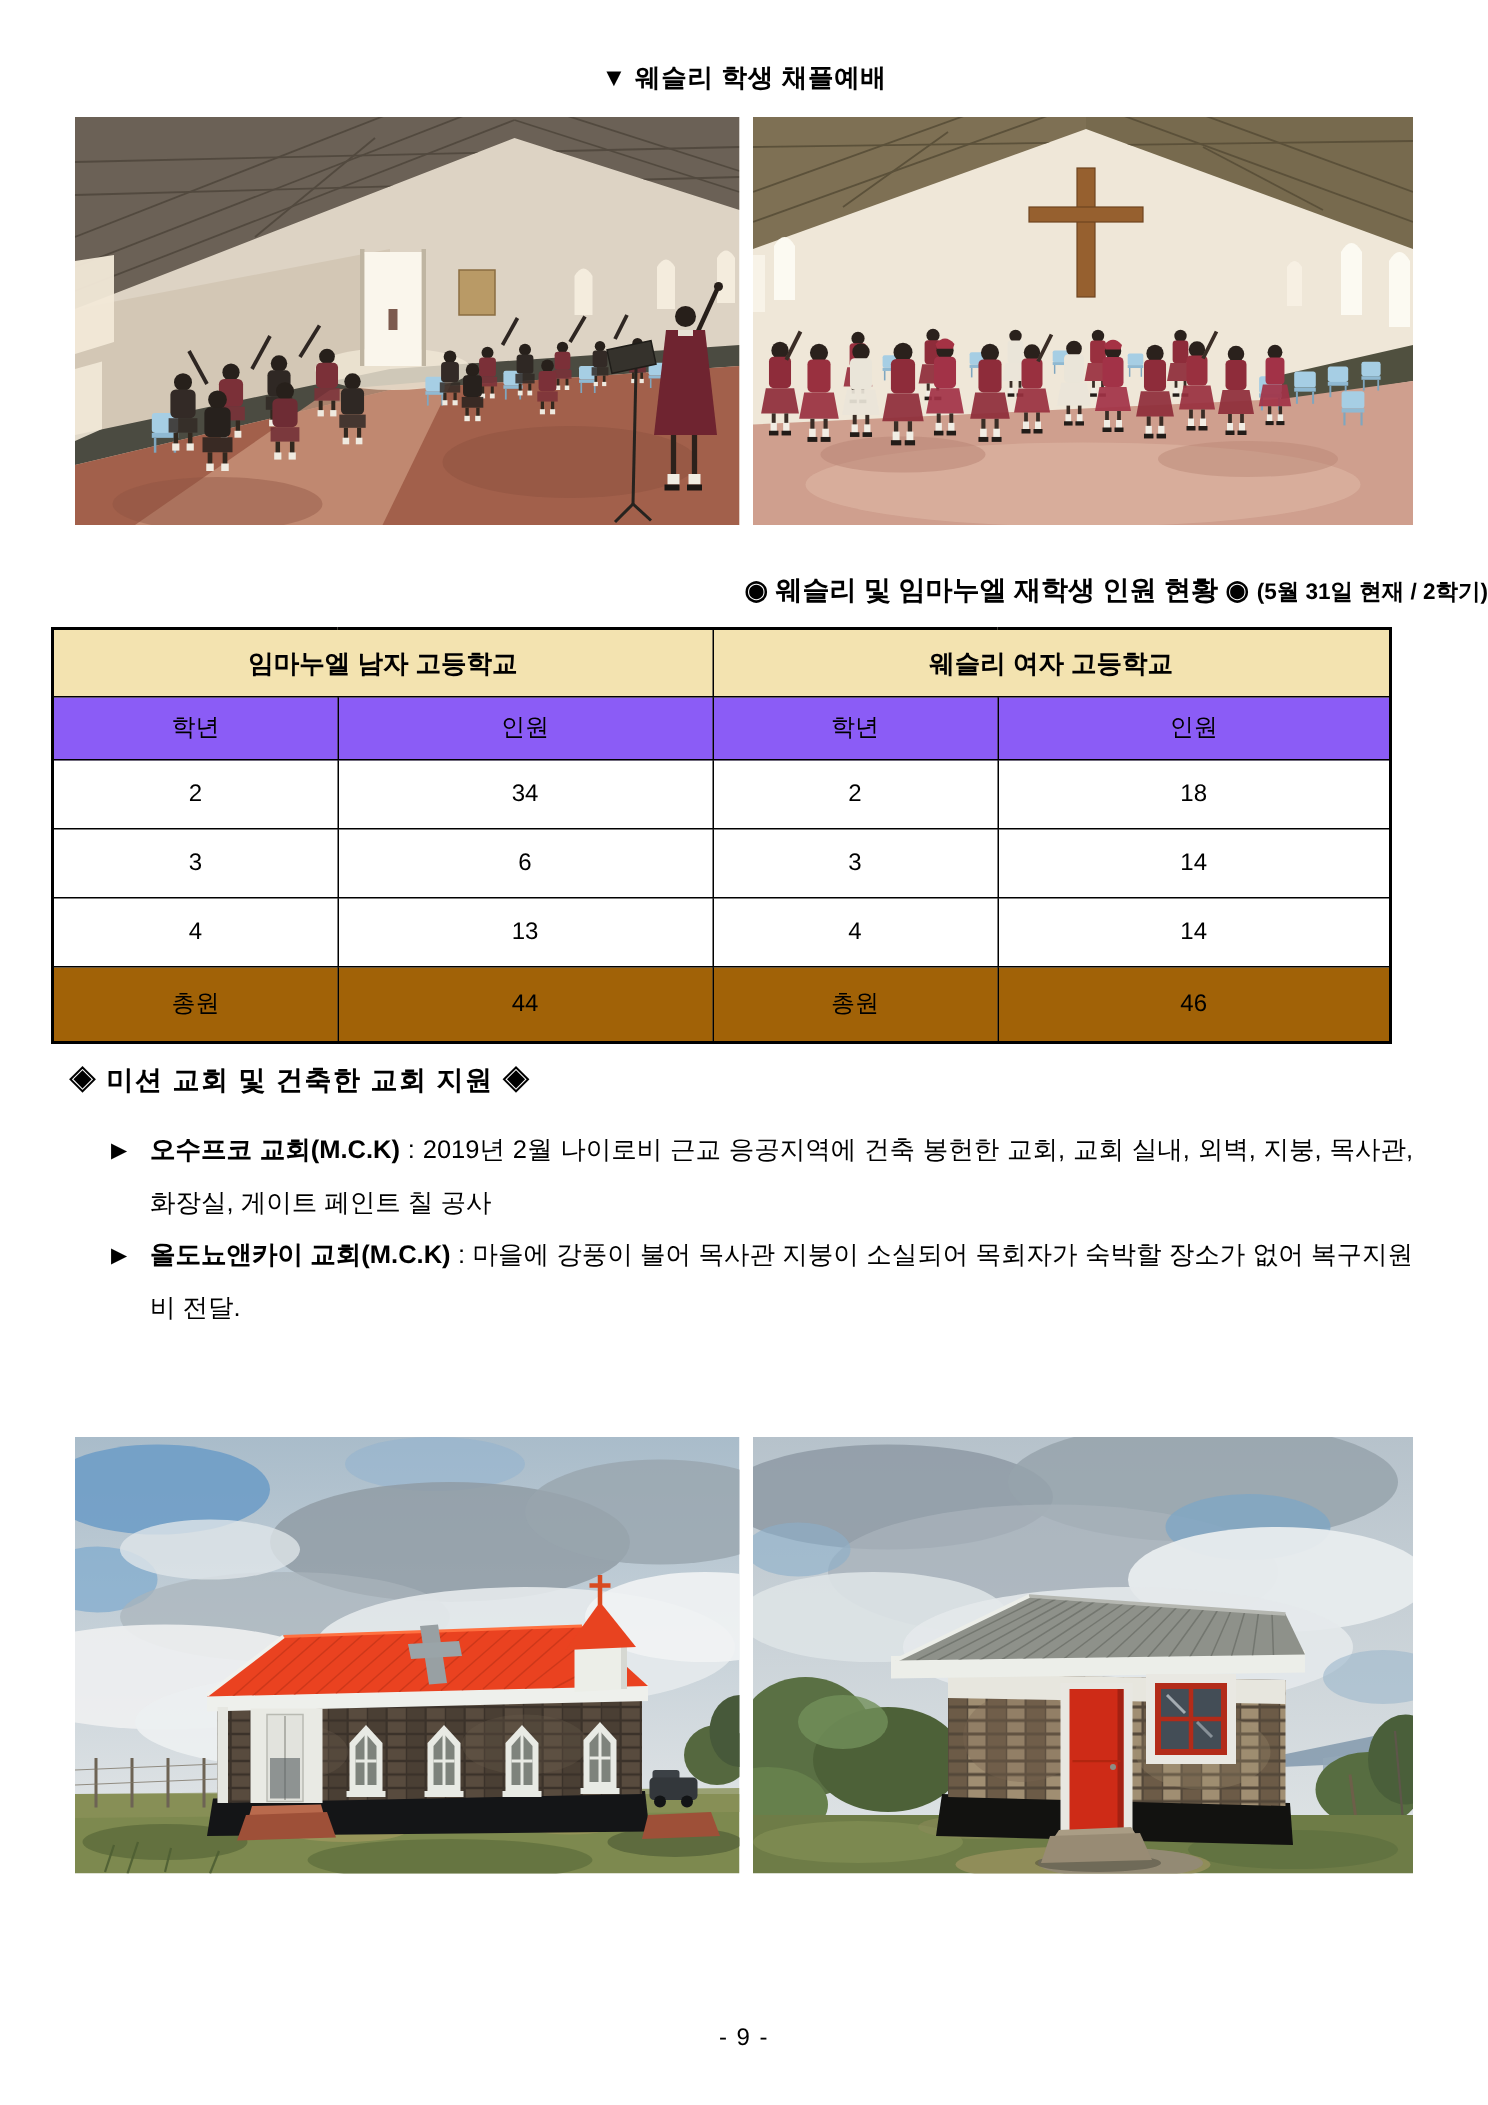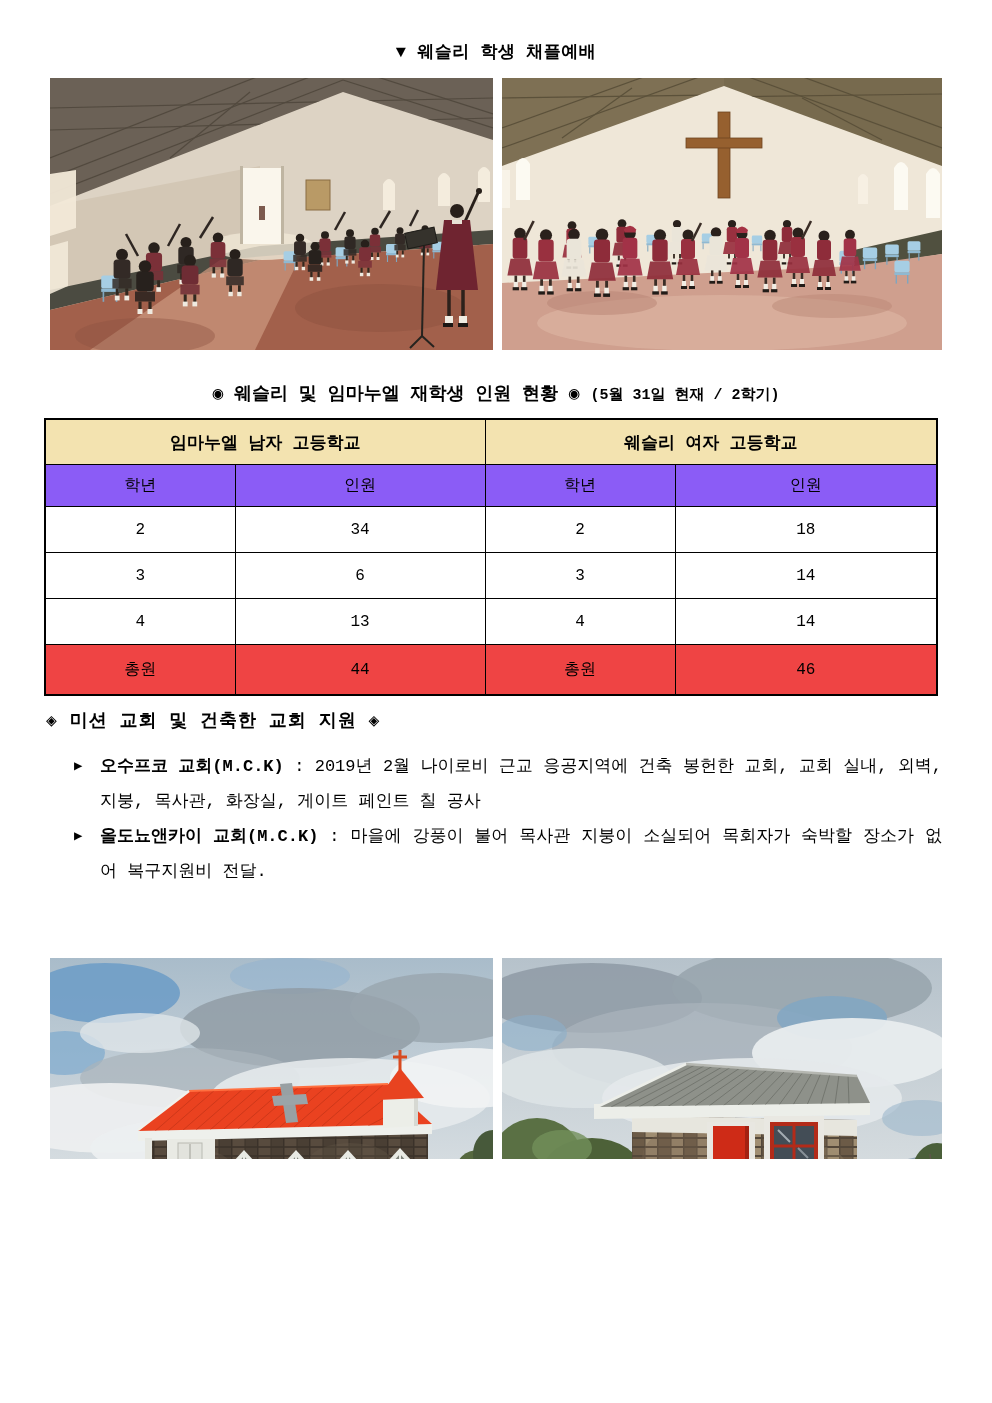--- a/index.html
+++ b/index.html
@@ -1,46 +1,46 @@
 <!DOCTYPE html>
 <html><head>
 <meta charset="utf-8">
 <style>
   html,body { margin:0; padding:0; background:#ffffff; }
   .page {
-    position:relative; width:992px; height:1159px; background:#ffffff;
-    font-family:Liberation Mono, monospace; color:#000; overflow:hidden;
+    position:relative; width:992px; height:1403px; background:#ffffff;
+    font-family:Liberation Sans, sans-serif; color:#000; overflow:hidden;
   }
   .caption {
     position:absolute; left:0; width:100%; text-align:center;
     font-weight:bold; font-size:17px; letter-spacing:0.5px;
   }
   #caption-chapel { top:40px; }
   #caption-painting { top:917px; }
   .photo-row { position:absolute; left:50px; display:flex; gap:9px; }
   #photos-top { top:78px; }
   #photos-bottom { top:958px; }
   .photo svg { display:block; }
   .enroll-title {
-    position:absolute; top:381px; left:0; width:100%; text-align:center;
+    position:absolute; top:381px; left:0; width:100%; text-align:right;
     font-weight:bold; font-size:18px;
   }
   .enroll-title .note { font-size:15px; }
   table.enroll {
-    position:absolute; top:418px; left:44px; width:892px;
+    position:absolute; top:418px; left:34px; width:892px;
     border-collapse:collapse; table-layout:fixed; border:2px solid #000;
   }
   .enroll td {
     border:1.6px solid #000; text-align:center; vertical-align:middle;
     font-size:16px; padding:0;
   }
   .enroll tr.r-school td { height:44px; background:#f3e3b0; font-weight:bold; font-size:17px; }
   .enroll tr.r-sub td    { height:41px; background:#8b5cf6; }
   .enroll tr.r-data td   { height:45px; background:#ffffff; }
-  .enroll tr.r-total td  { height:49px; background:#ef4444;margin-left:20px; }
+  .enroll tr.r-total td  { height:49px; background:#a16207;margin-left:20px; }
   .support-heading {
     position:absolute; top:708px; left:46px;
     font-size:18px; font-weight:bold; letter-spacing:1px;
   }
   .bullets { position:absolute; top:749px; left:74px; width:868px; font-size:17px; }
   .bullet { display:flex; line-height:35px; }
   .bullet .marker { width:26px; flex:none; font-size:14px; }
   .bullet .text { flex:1; text-align:justify; }
   .bullet .bname { font-weight:bold; }
   .pagenum {

